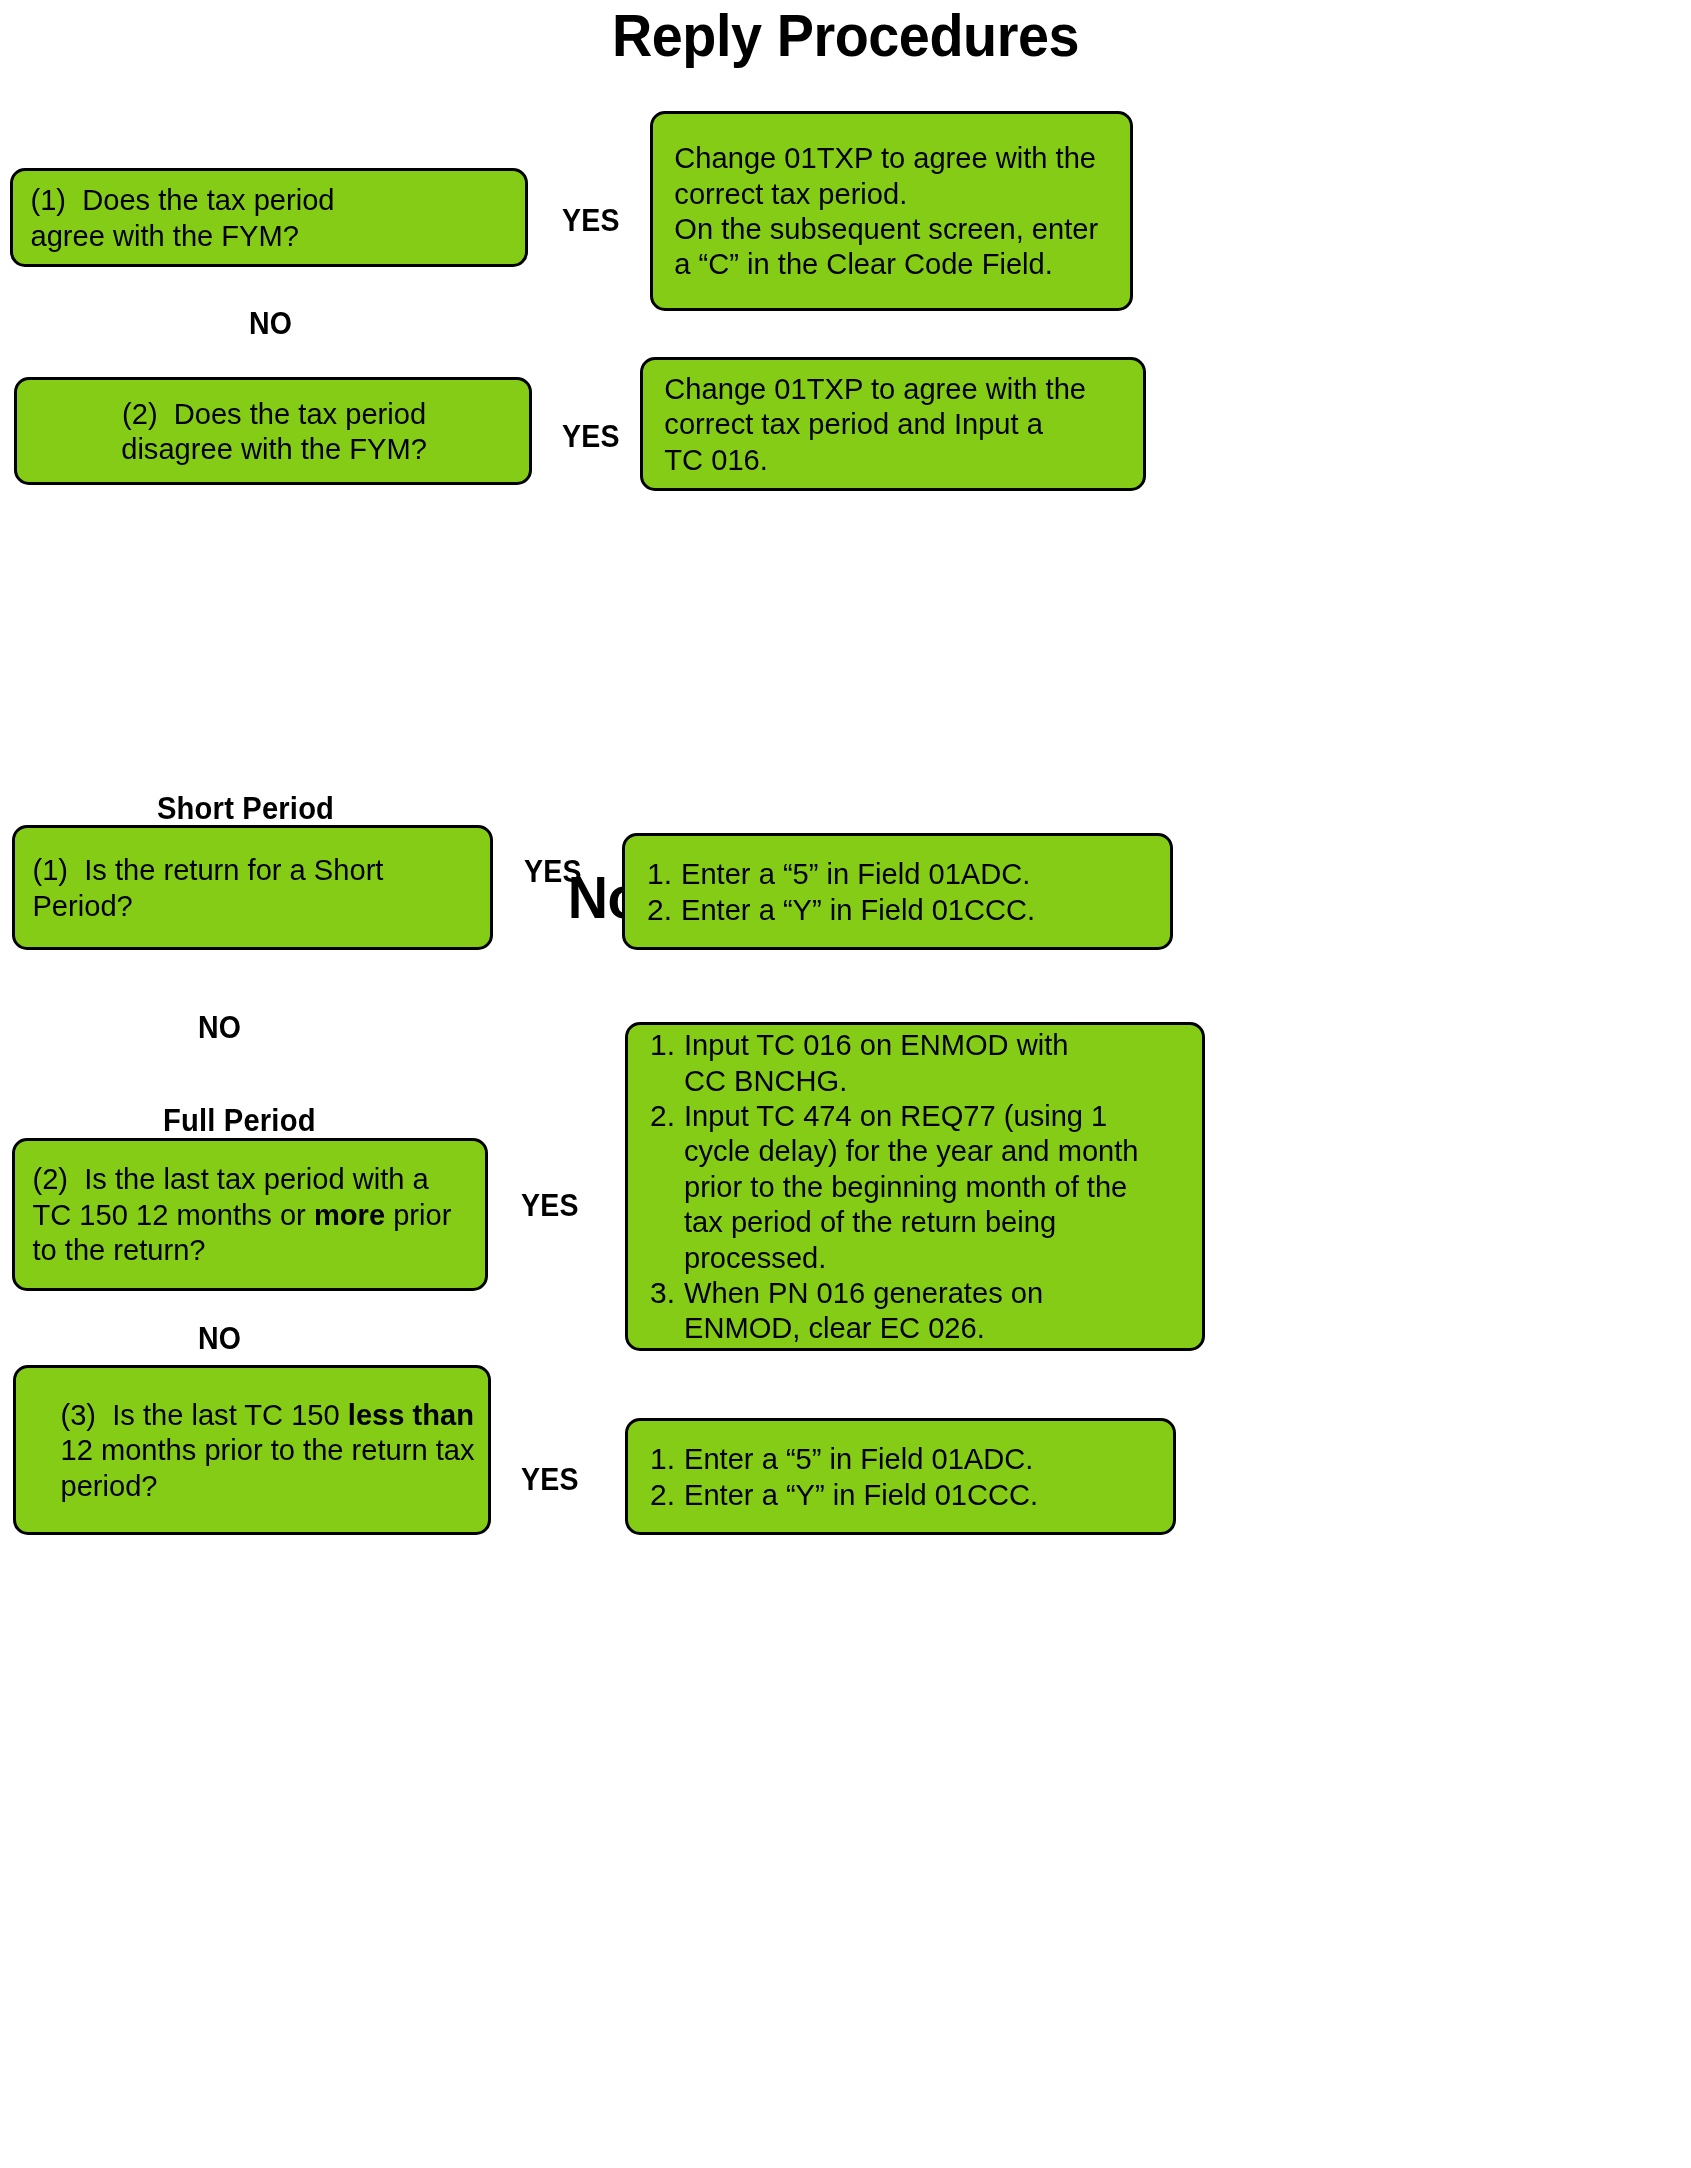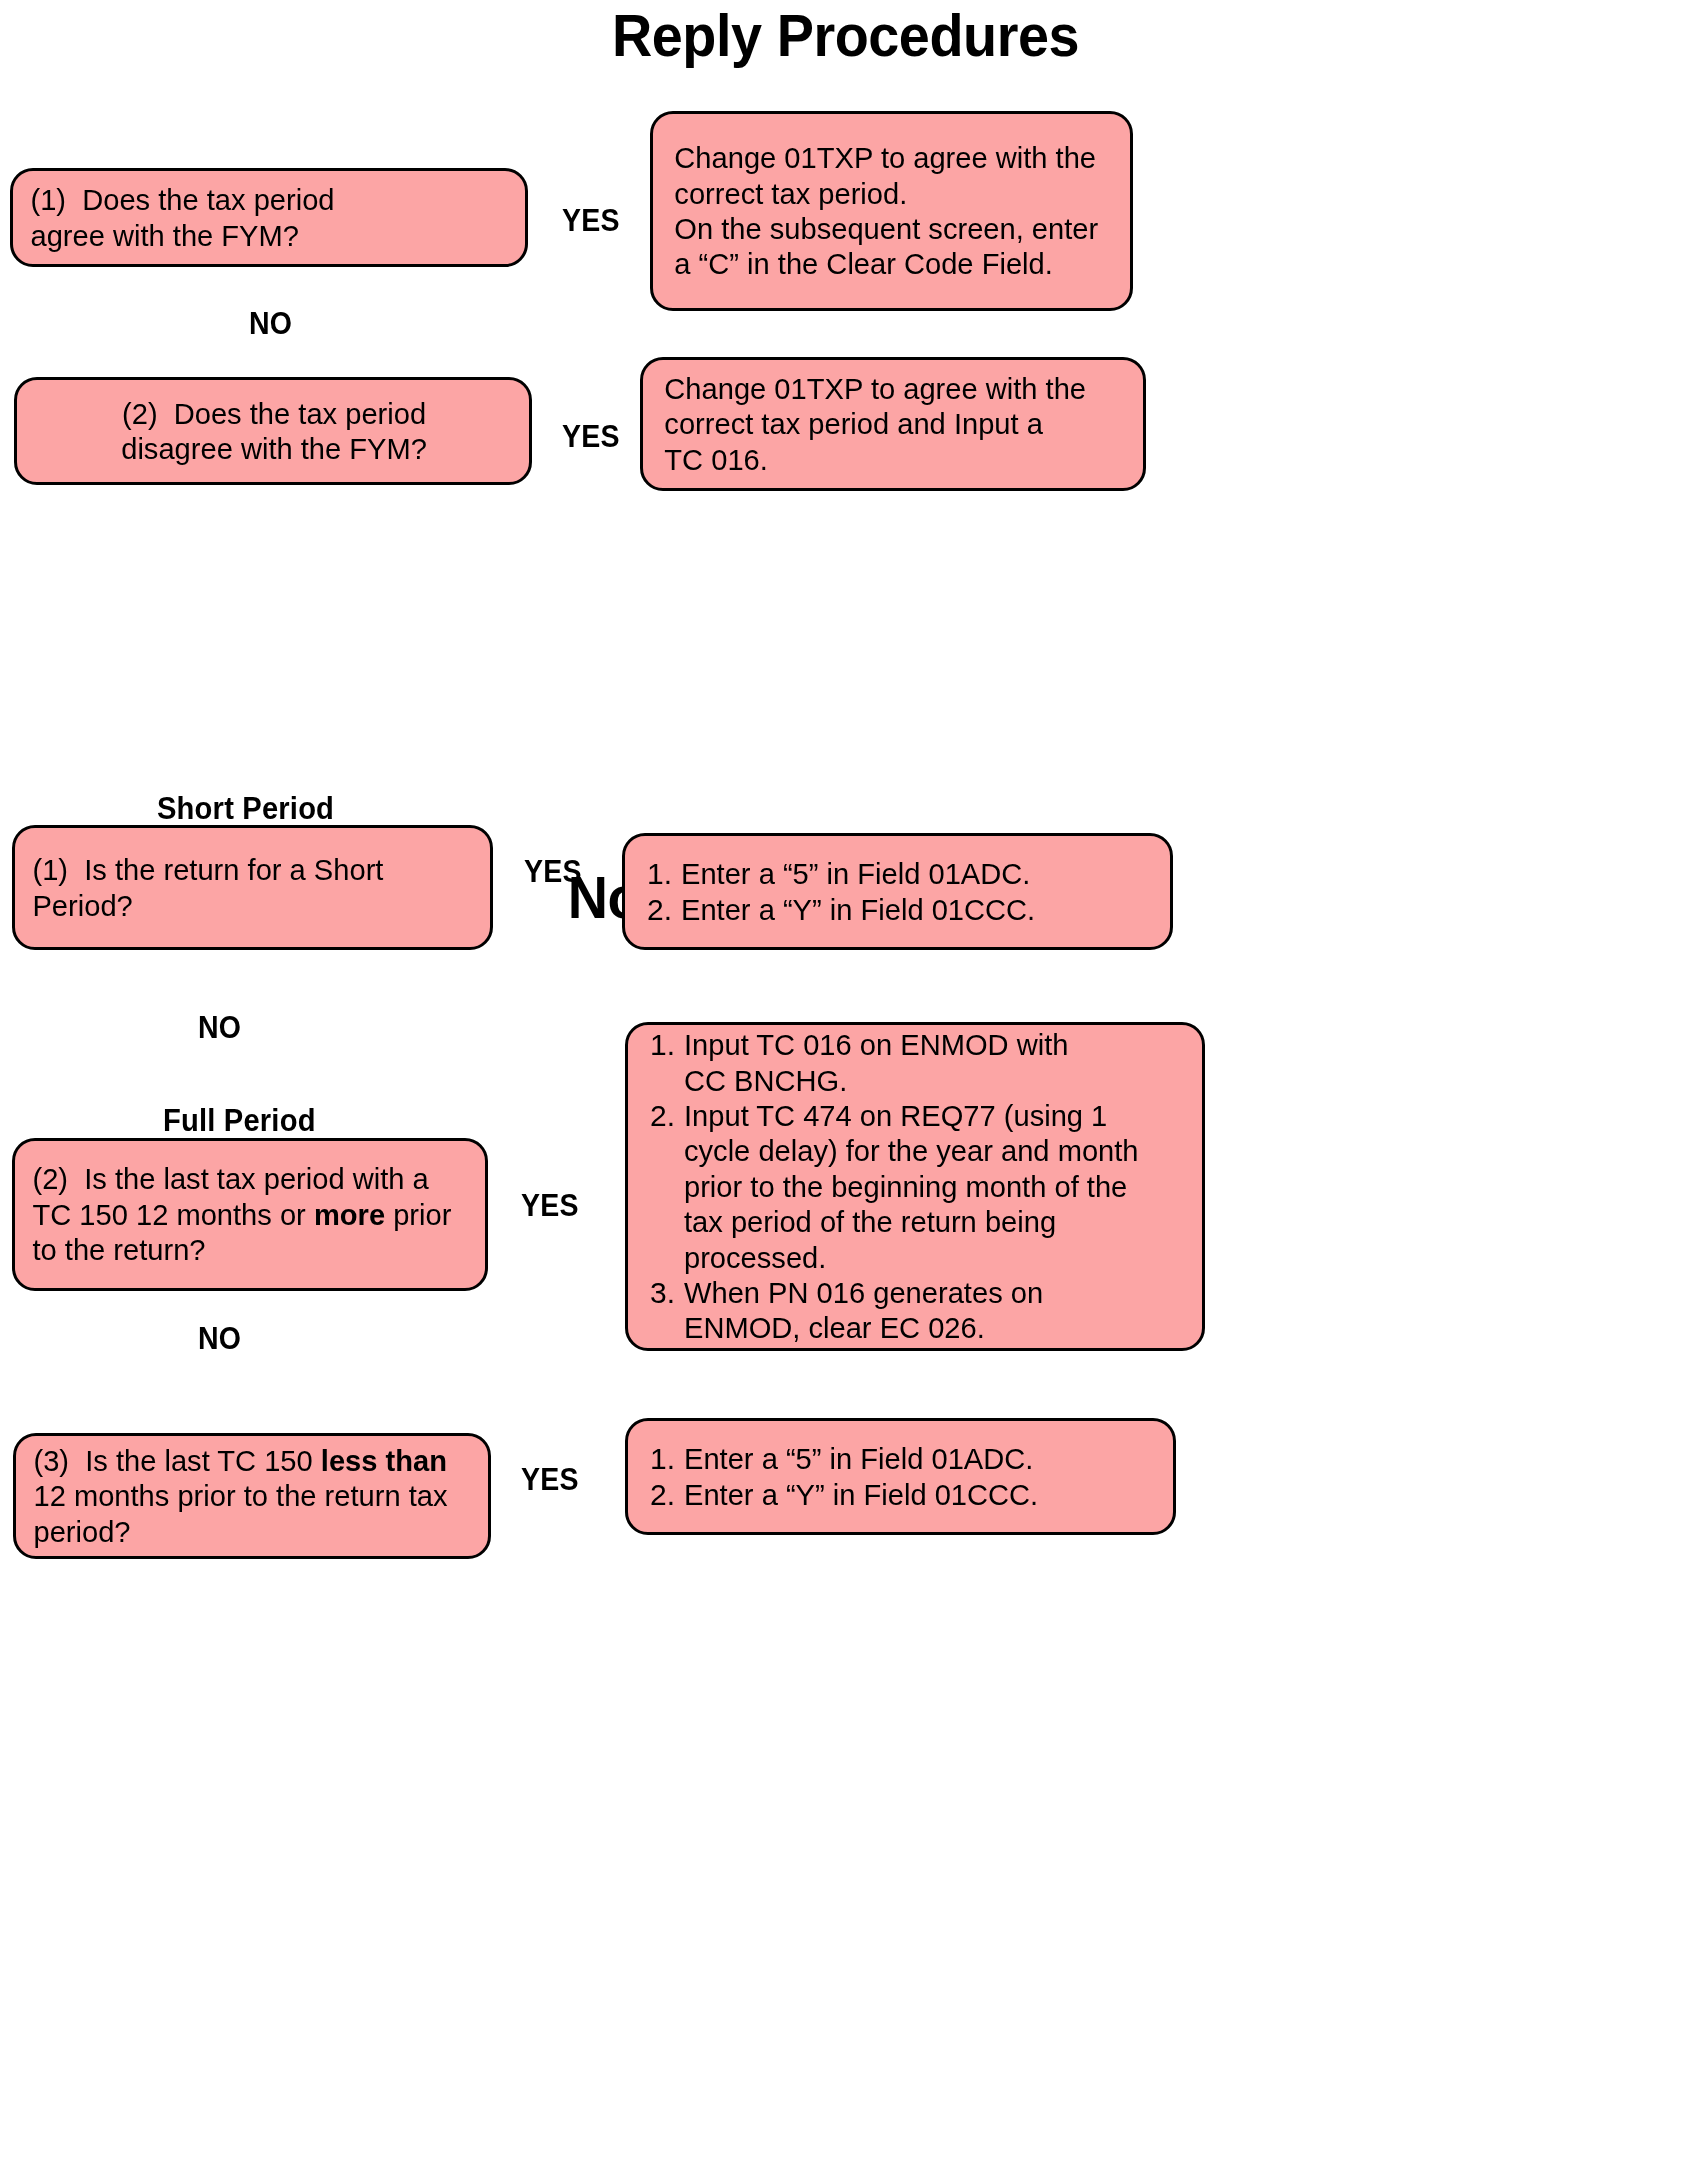--- a/index.html
+++ b/index.html
@@ -27,23 +27,23 @@
     width: 100%;
     left: 0;
     transform: scaleX(0.93);
   }
   #title-reply { top: 6px; }
   #title-noreply { top: 868px; }
 
   
   .flowbox {
     border: 3.5px solid #000;
-    border-radius: 23px;
+    border-radius: 15px;
     box-sizing: border-box;
-    background: #fca5a5;
+    background: #84cc16;
     display: flex;
     flex-direction: column;
     justify-content: center;
   }
   .flowbox p {
     margin: 0;
     font-size: 30px;
     line-height: 1.18;
     transform: scaleX(0.97);
     transform-origin: left center;
@@ -188,21 +188,21 @@
     <div class="numrow">
       <span class="num">3.</span>
       <span class="txt">When PN 016 generates on
 ENMOD, clear EC 026.</span>
     </div>
   </div>
 </div>
 
 <div class="abs branch" style="left:198px; top:1321px;">NO</div>
 
-<div class="abs flowbox q" id="q-nr-3" style="left:13px; top:1433px; width:478px; height:126px;">
+<div class="abs flowbox q" id="q-nr-3" style="left:13px; top:1365px; width:478px; height:170px;align-items:flex-end;">
   <p><span>(3)  Is the last TC 150 </span><b class="em">less than</b><span>
 12 months prior to the return tax
 period?</span></p>
 </div>
 
 <div class="abs branch" style="left:521px; top:1462px;">YES</div>
 
 <div class="abs flowbox r" id="r-nr-3" style="left:625px; top:1418px; width:551px; height:117px;">
   <div class="numlist">
     <div class="numrow">

